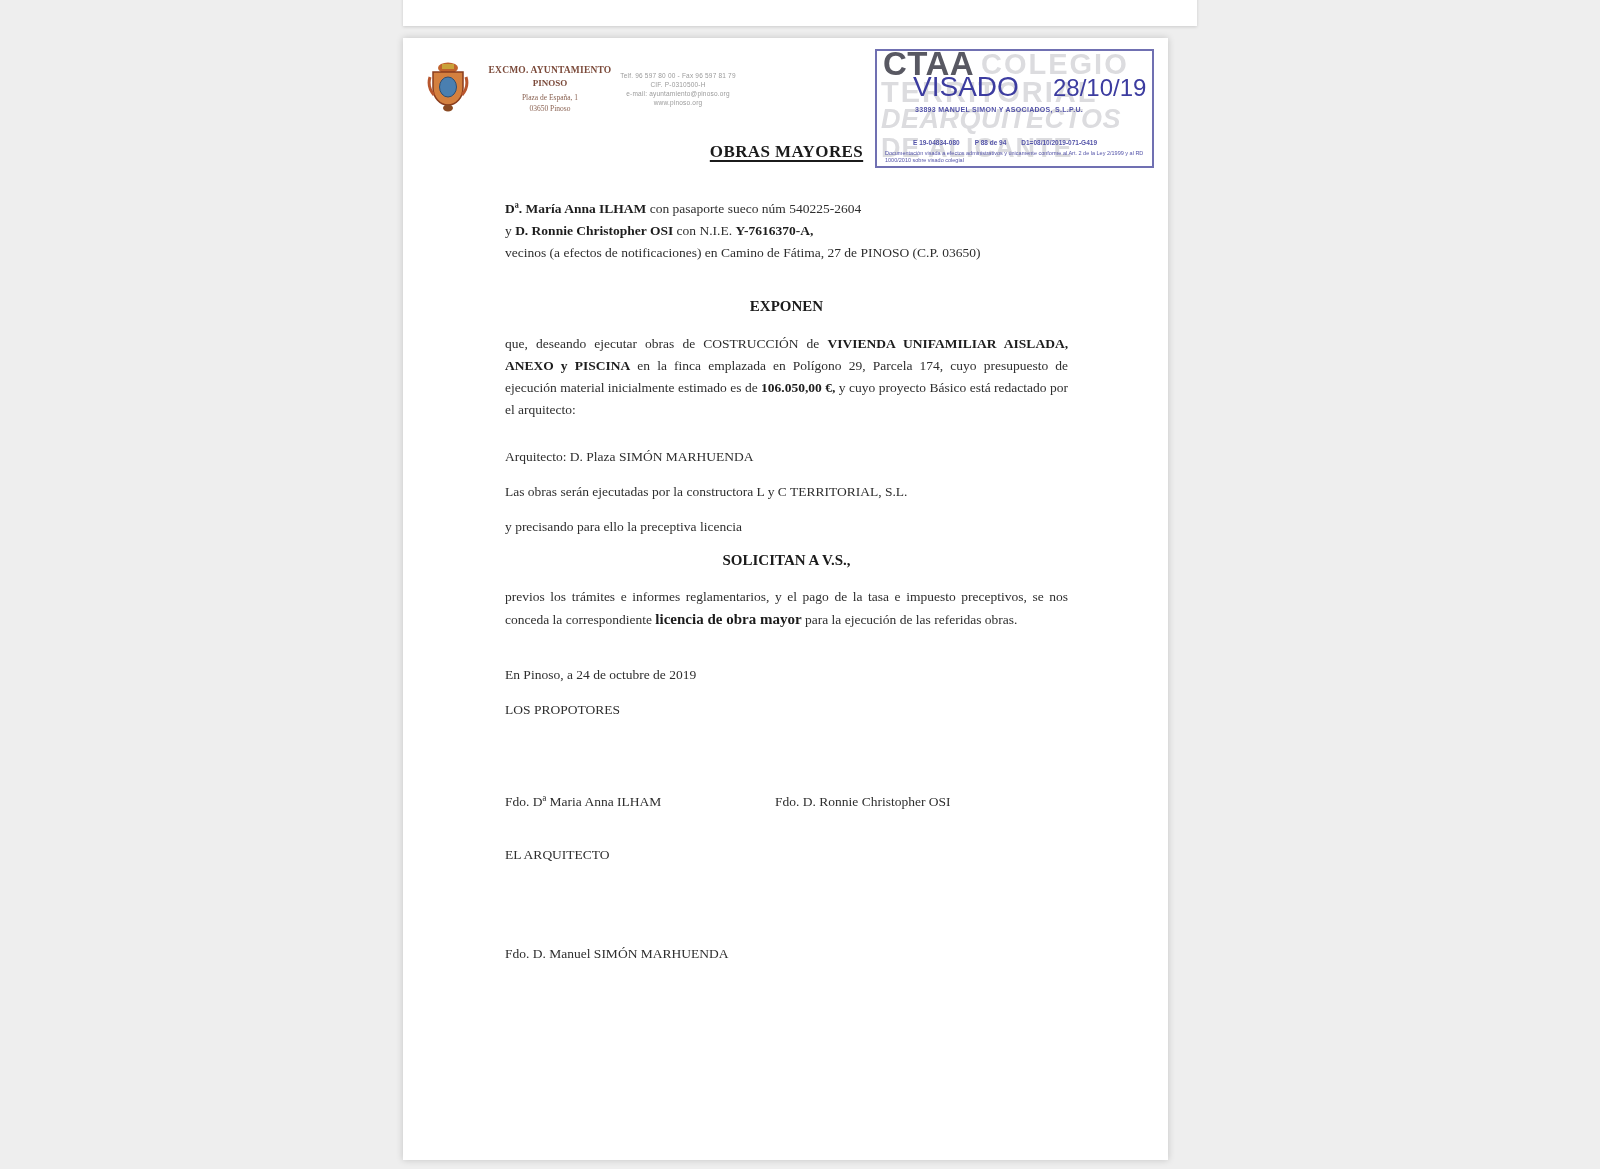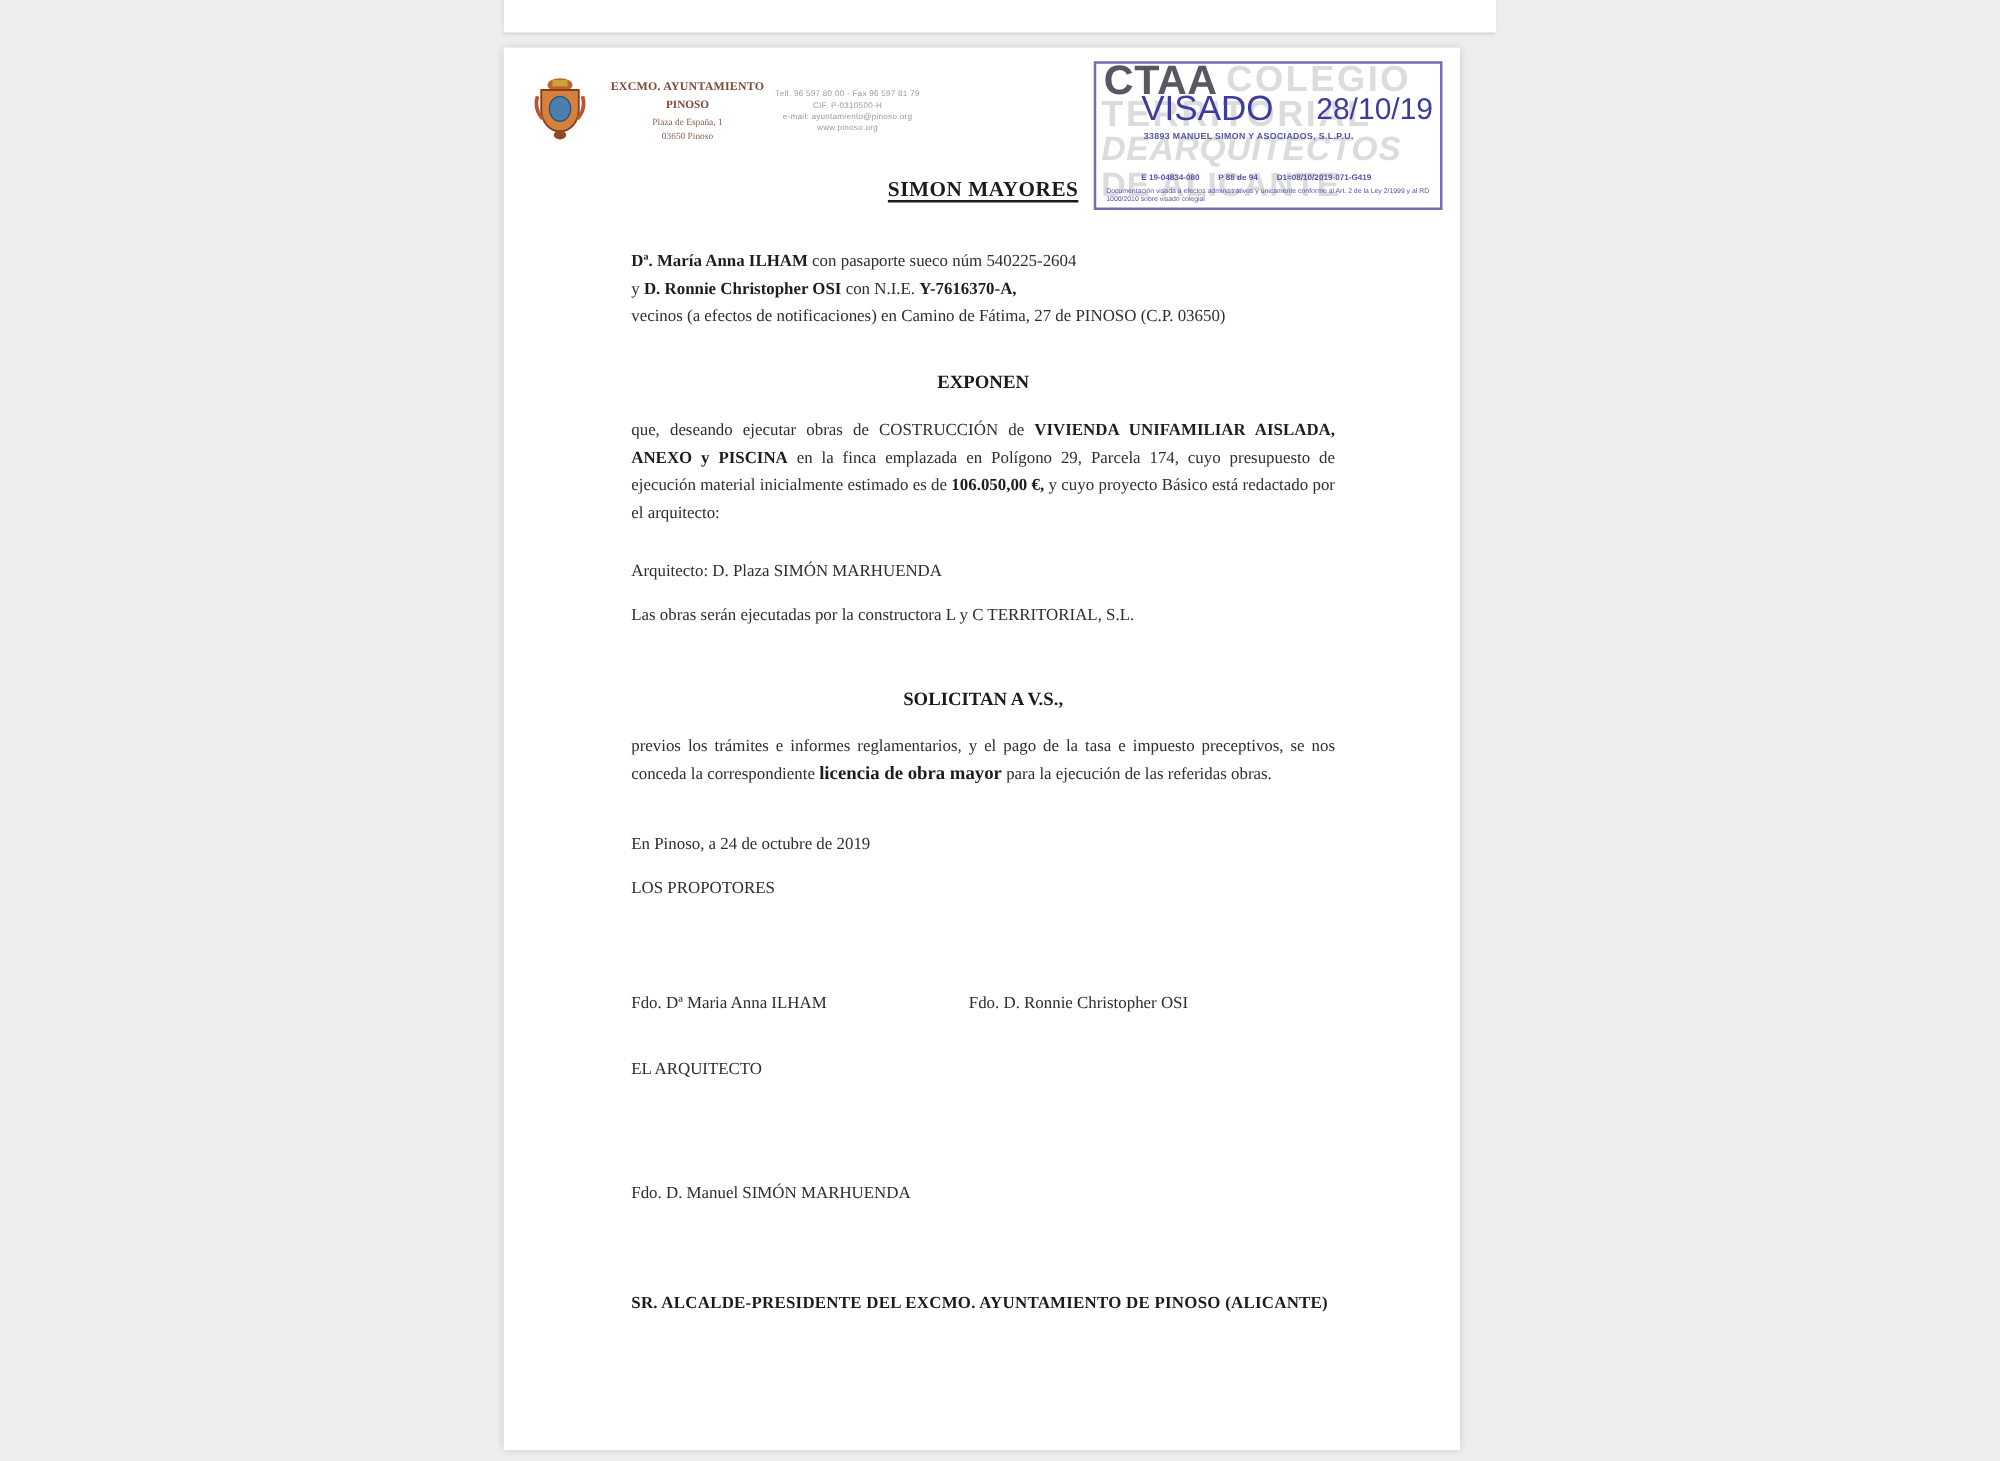--- a/index.html
+++ b/index.html
@@ -138,46 +138,46 @@
       <span class="vdate">28/10/19</span>
       <span class="colleg">33893 MANUEL SIMON Y ASOCIADOS, S.L.P.U.</span>
       <div class="refs">
         <span>E 19-04834-080</span>
         <span>P 88 de 94</span>
         <span>D1=08/10/2019-071-G419</span>
       </div>
       <div class="disc">Documentación visada a efectos administrativos y únicamente conforme al Art. 2 de la Ley 2/1999 y al RD 1000/2010 sobre visado colegial</div>
     </div>
 
-    <div class="blk doc-title">SIMON MAYORES</div>
+    <div class="blk doc-title">OBRAS MAYORES</div>
 
     <div class="blk intro">
       <div><b>Dª. María Anna ILHAM</b><span> con pasaporte sueco núm 540225-2604</span></div>
       <div><span>y </span><b>D. Ronnie Christopher OSI</b><span> con N.I.E. </span><b>Y-7616370-A,</b></div>
       <div>vecinos (a efectos de notificaciones) en Camino de Fátima, 27 de PINOSO (C.P. 03650)</div>
     </div>
 
     <div class="blk h-center exponen-h">EXPONEN</div>
 
     <div class="blk exponen-p"><span>que, deseando ejecutar obras de COSTRUCCIÓN de </span><b>VIVIENDA UNIFAMILIAR AISLADA, ANEXO y PISCINA</b><span> en la finca emplazada en Polígono 29, Parcela 174, cuyo presupuesto de ejecución material inicialmente estimado es de </span><b>106.050,00 €,</b><span> y cuyo proyecto Básico está redactado por el arquitecto:</span></div>
 
     <div class="blk architect">Arquitecto: D. Plaza SIMÓN MARHUENDA</div>
     <div class="blk builder">Las obras serán ejecutadas por la constructora L y C TERRITORIAL, S.L.</div>
+    <div class="blk license">y precisando para ello la preceptiva licencia</div>
 
     <div class="blk h-center solicitan-h">SOLICITAN A V.S.,</div>
 
     <div class="blk solicitan-p"><span>previos los trámites e informes reglamentarios, y el pago de la tasa e impuesto preceptivos, se nos conceda la correspondiente </span><span class="big">licencia de obra mayor</span><span> para la ejecución de las referidas obras.</span></div>
 
     <div class="blk date-line">En Pinoso, a 24 de octubre de 2019</div>
     <div class="blk promoters">LOS PROPOTORES</div>
 
     <div class="blk sig-row">
       <span class="c1">Fdo. Dª Maria Anna ILHAM</span>
       <span>Fdo. D. Ronnie Christopher OSI</span>
     </div>
 
     <div class="blk el-arq">EL ARQUITECTO</div>
     <div class="blk fdo-arq">Fdo. D. Manuel SIMÓN MARHUENDA</div>
 
-    <div class="blk addressee">SR. ALCALDE-PRESIDENTE DEL EXCMO. AYUNTAMIENTO DE PINOSO (ALICANTE)</div>
 
   </div>
 </div>
 
 </body></html>

